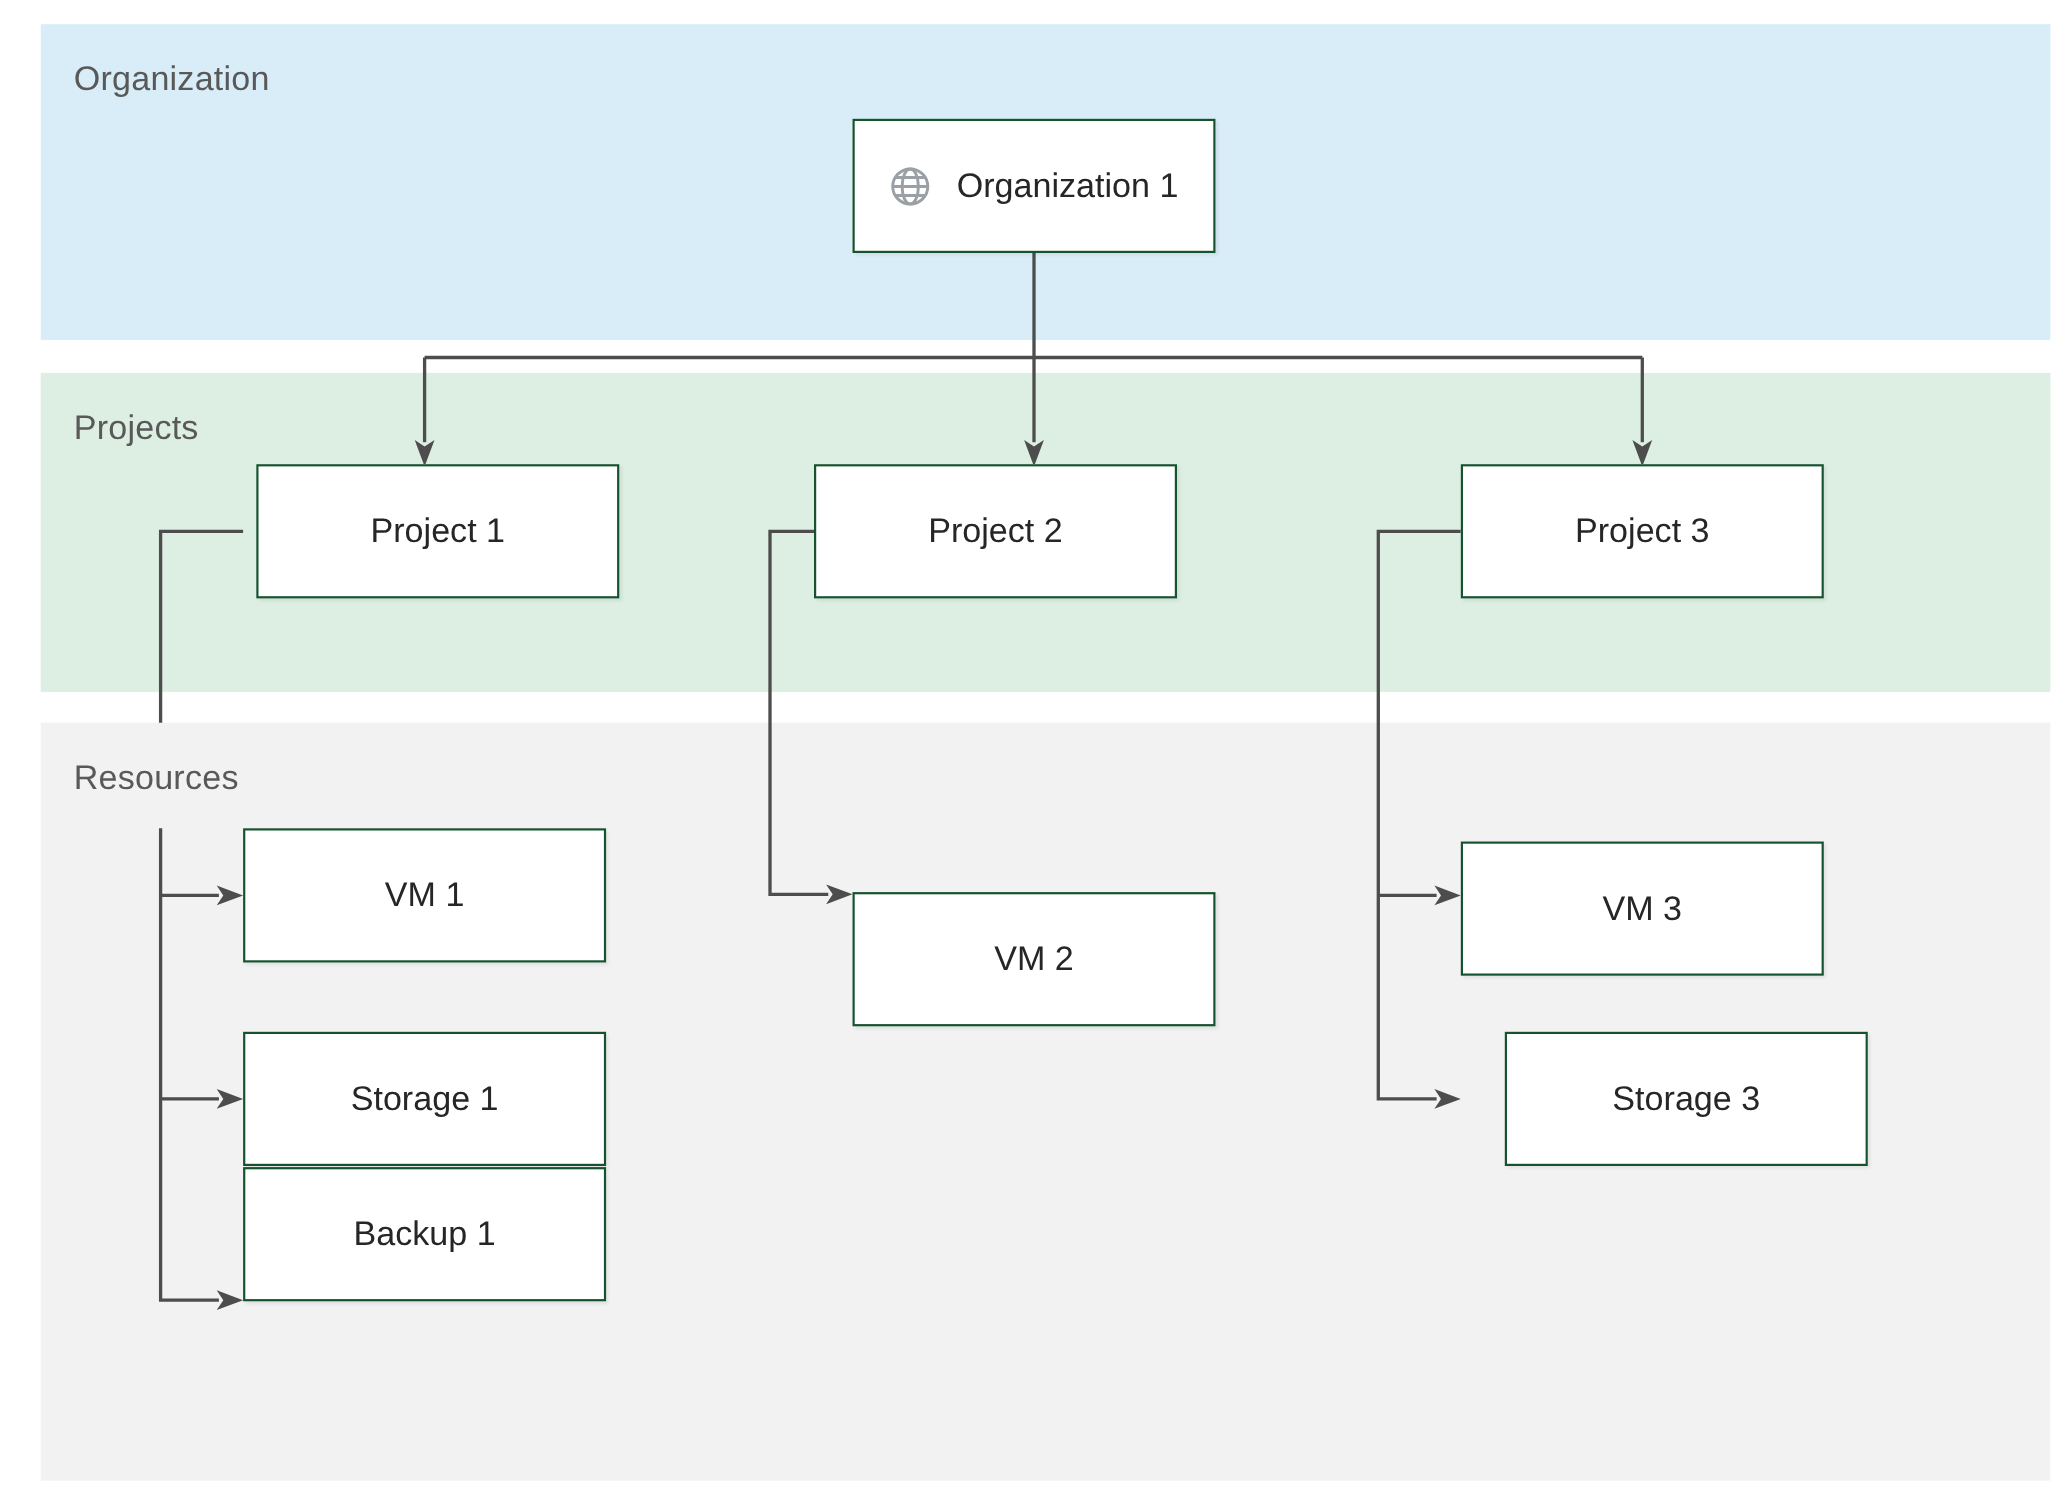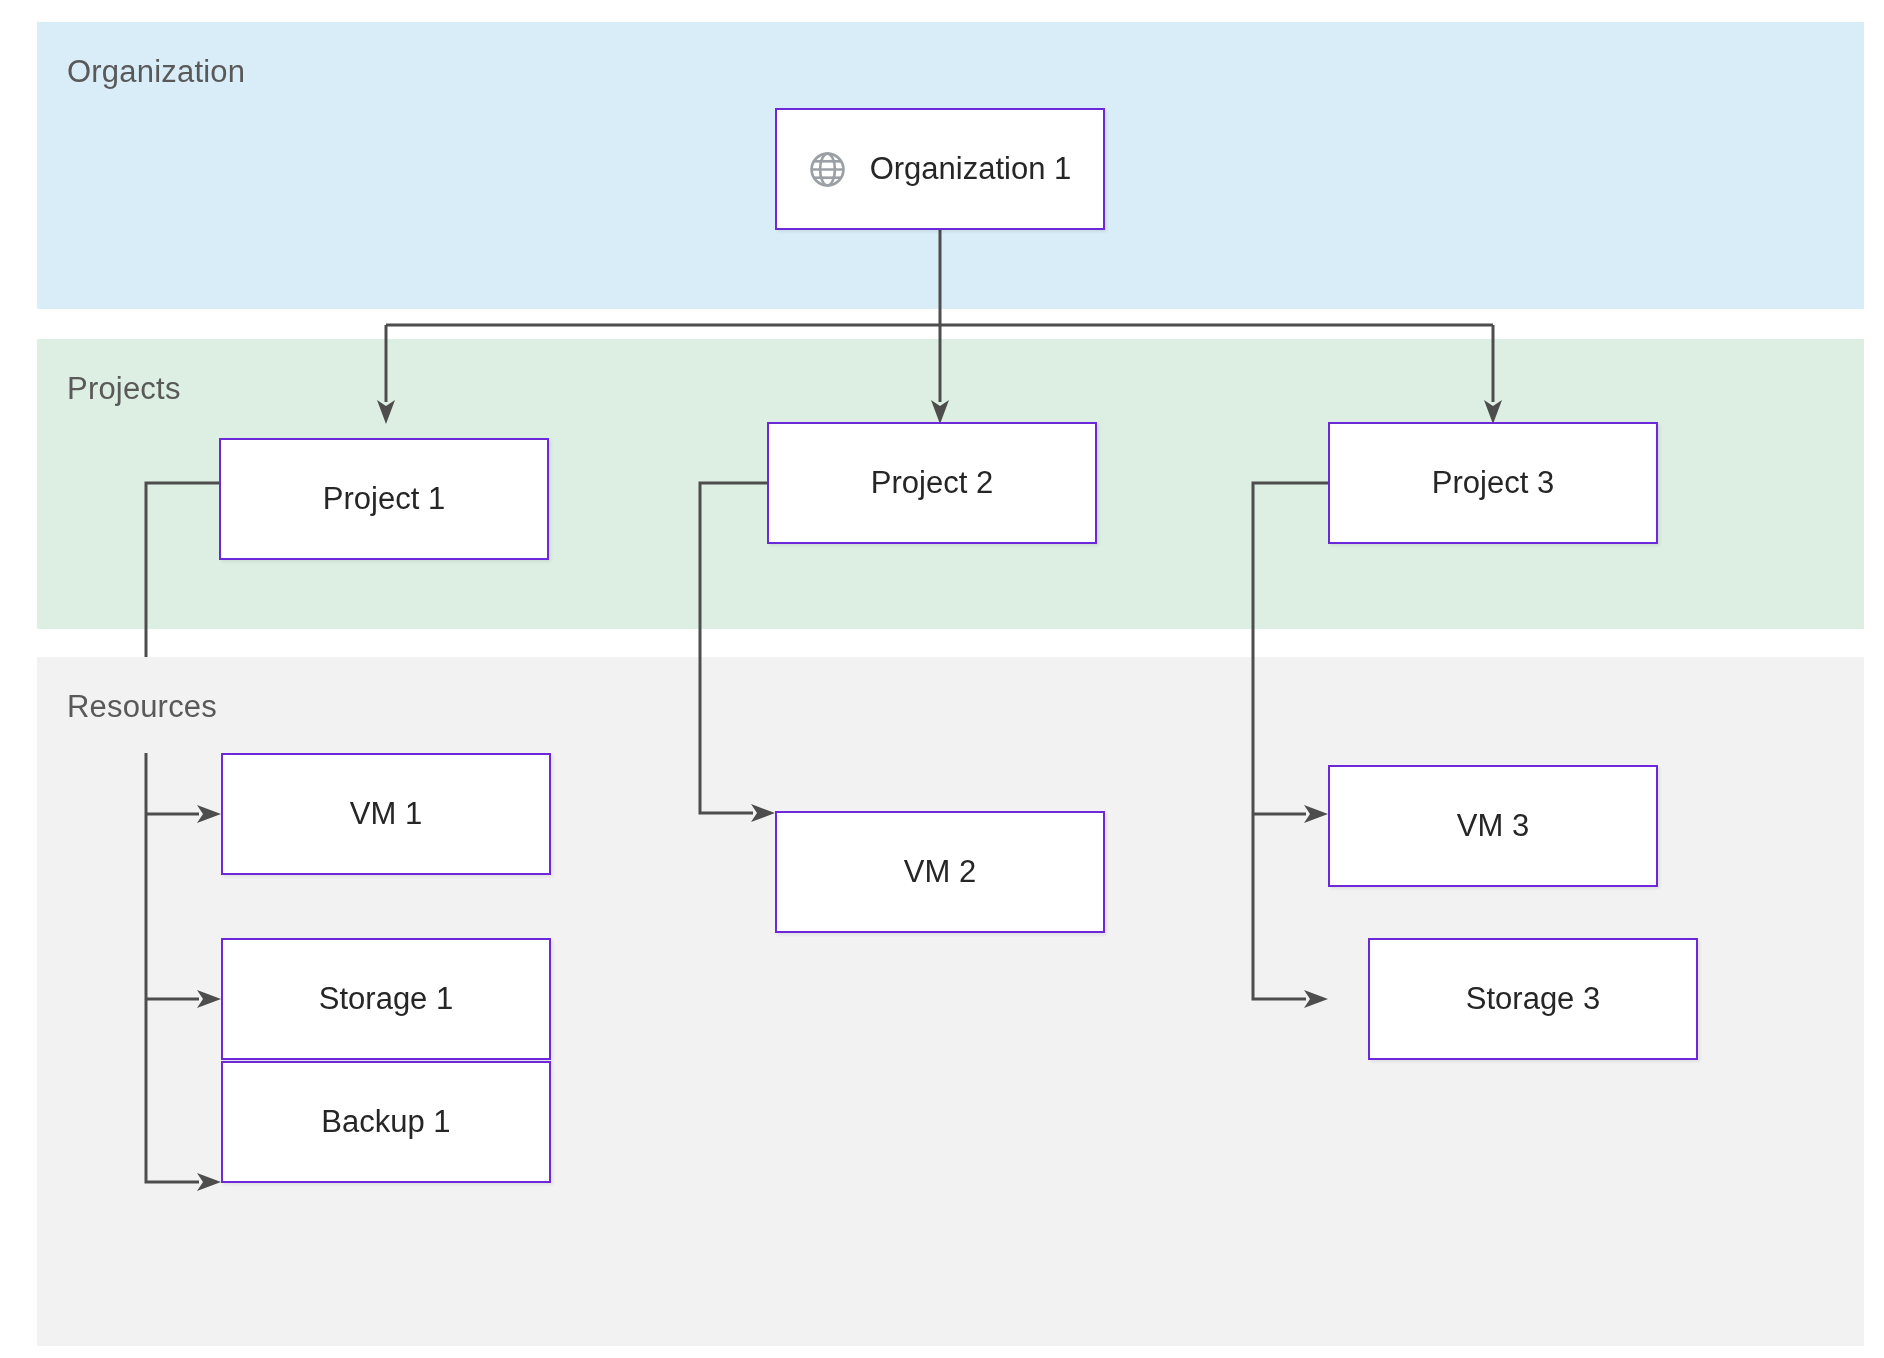--- a/index.html
+++ b/index.html
@@ -21,30 +21,30 @@
     white-space: nowrap;
   }
 
   
   .edges { position: absolute; left: 0; top: 0; pointer-events: none; }
   .edge { stroke: #4d4d4d; stroke-width: 3; fill: none; }
 
   
   .node {
     position: absolute; width: 330px; height: 122px;
-    background: #ffffff; border: 2px solid #6d28d9;
+    background: #ffffff; border: 2px solid #14532d;
     box-sizing: border-box;
     box-shadow: 2px 2px 3px rgba(0,0,0,0.07);
     display: flex; align-items: center; justify-content: center;
     gap: 24px;
     font-size: 31px; color: #262626; white-space: nowrap;
   }
   .n-org1     { left: 775px;  top: 108px; }
-  .n-project1 { left: 219px;  top: 422px; margin-top: 16px; }
-  .n-project2 { left: 767px;  top: 422px; }
+  .n-project1 { left: 233px;  top: 422px; }
+  .n-project2 { left: 740px;  top: 422px; }
   .n-project3 { left: 1328px; top: 422px; align-items: center; }
   .n-vm1      { left: 221px;  top: 753px; }
   .n-storage1 { left: 221px;  top: 938px; }
   .n-backup1  { left: 221px;  top: 1061px; }
   .n-vm2      { left: 775px;  top: 775px; margin-top: 36px; }
   .n-vm3      { left: 1328px; top: 753px; margin-top: 12px; }
   .n-storage3 { left: 1328px; top: 938px; margin-left: 40px; }
 
   .globe { width: 37px; height: 37px; display: block; }
 </style>

